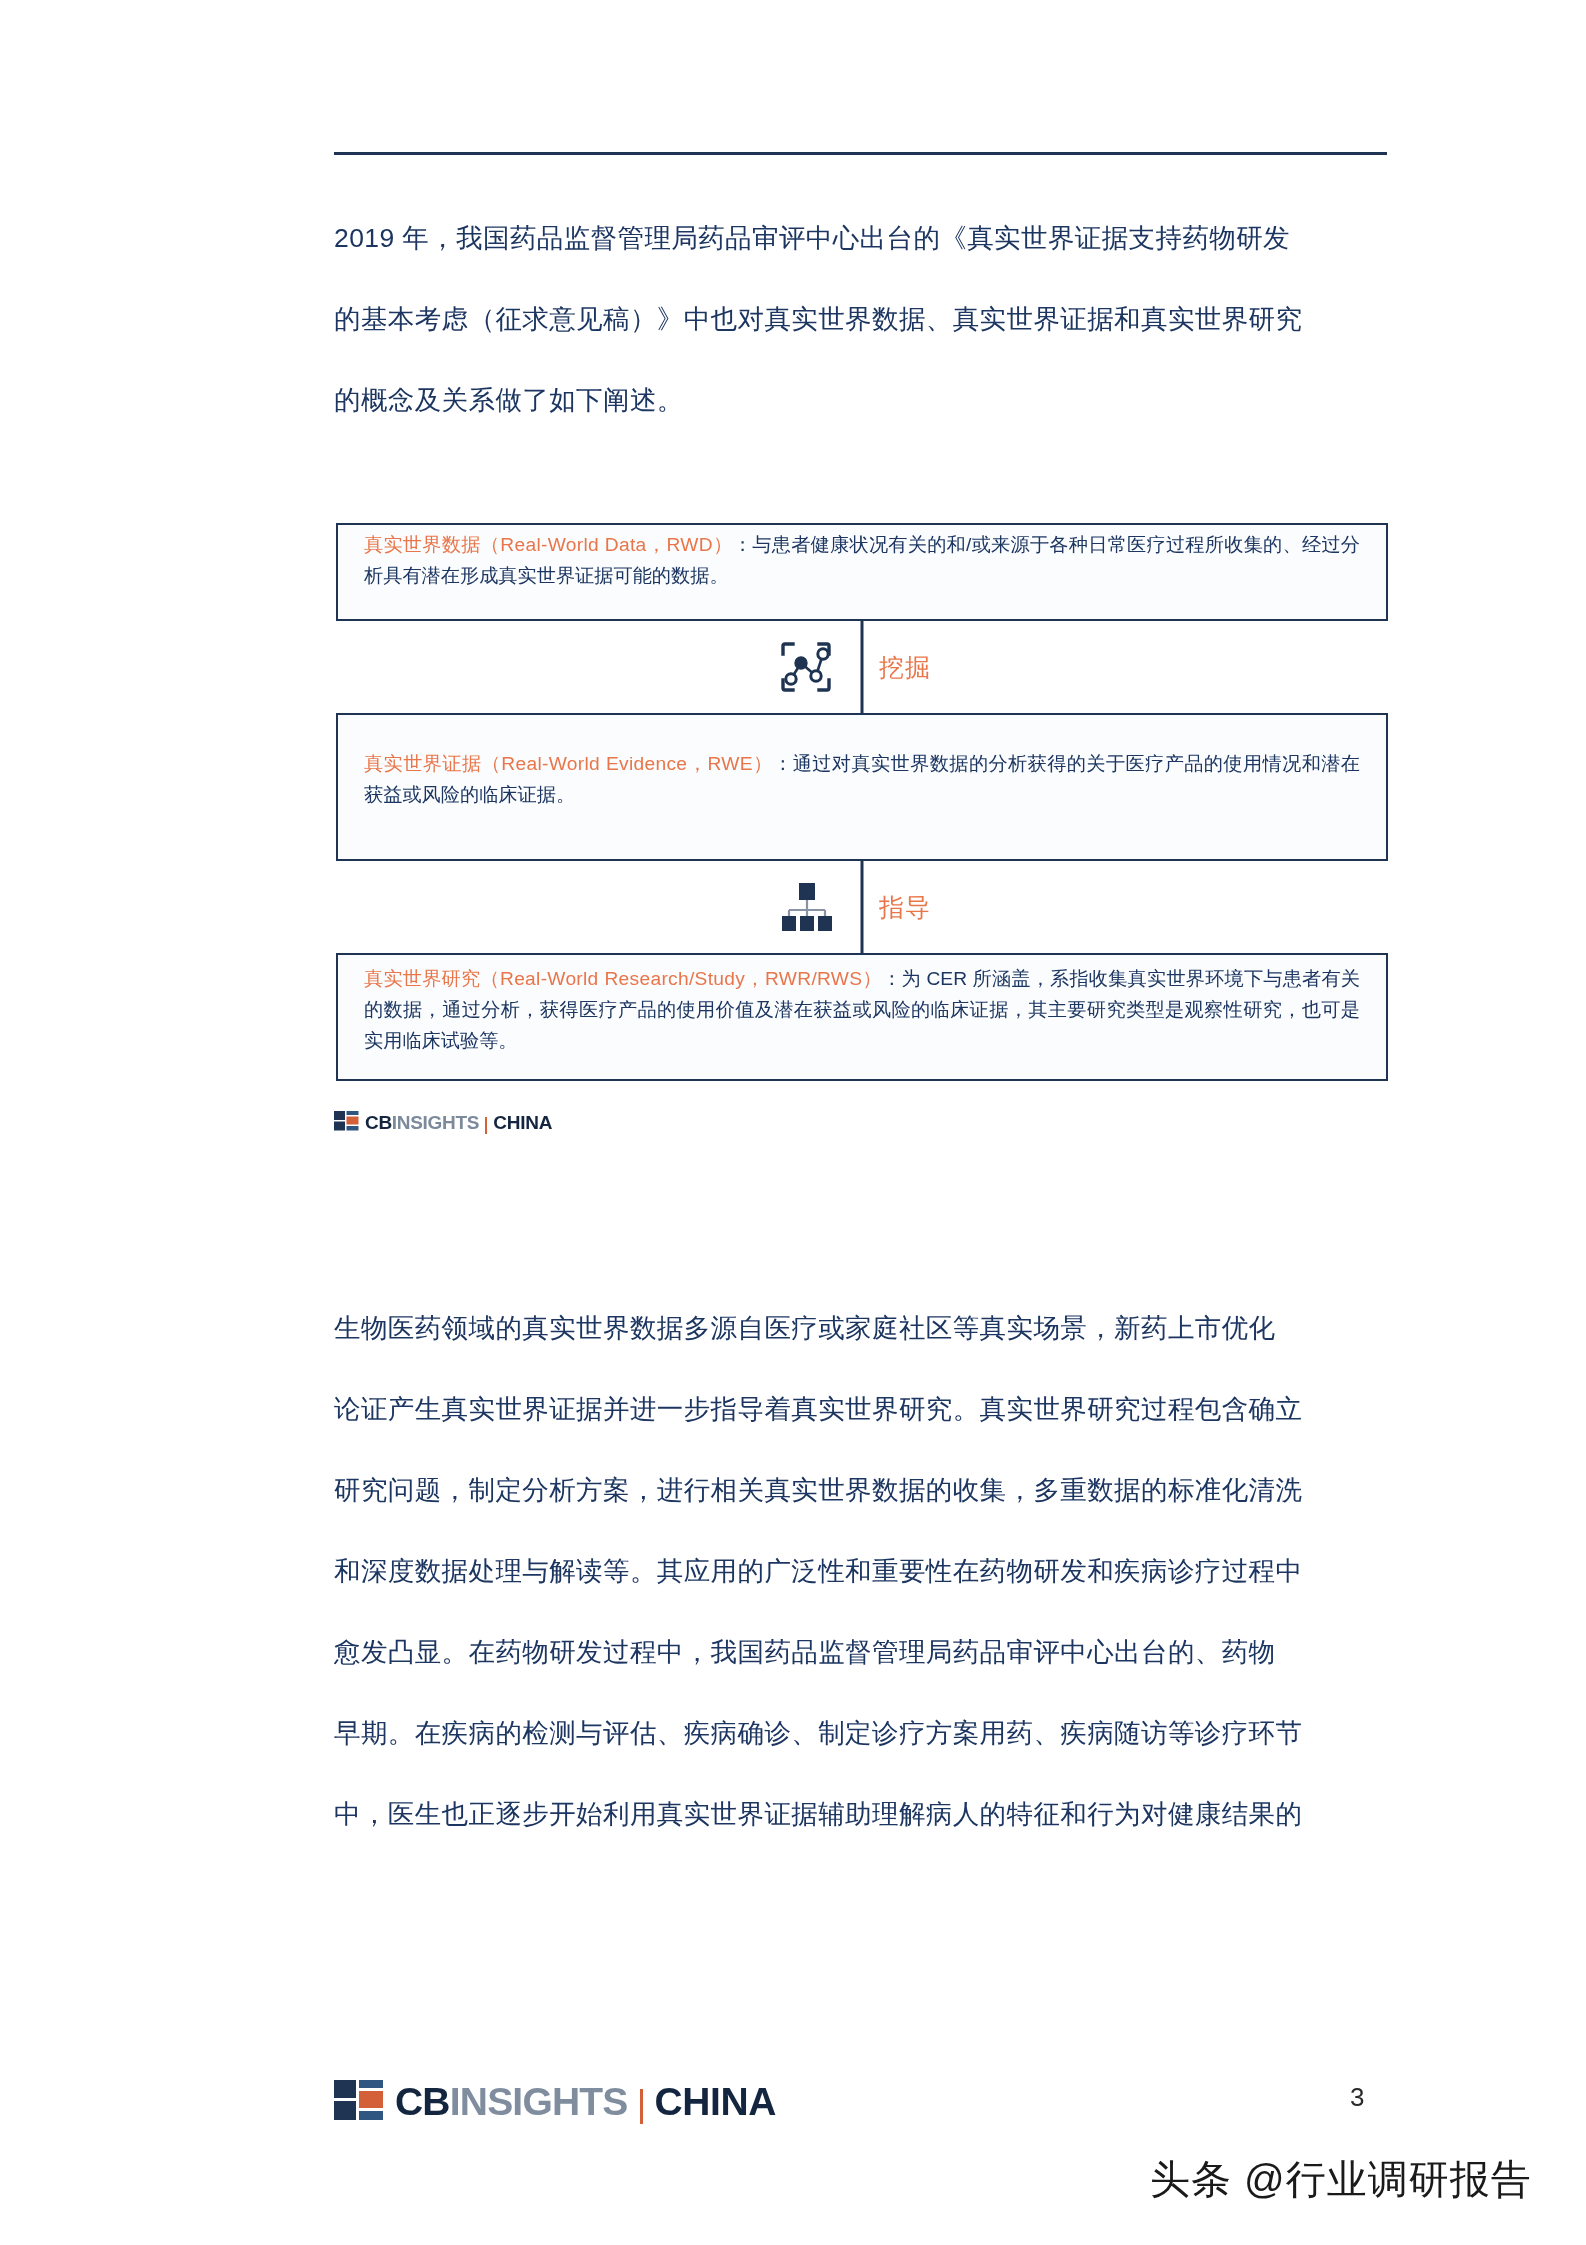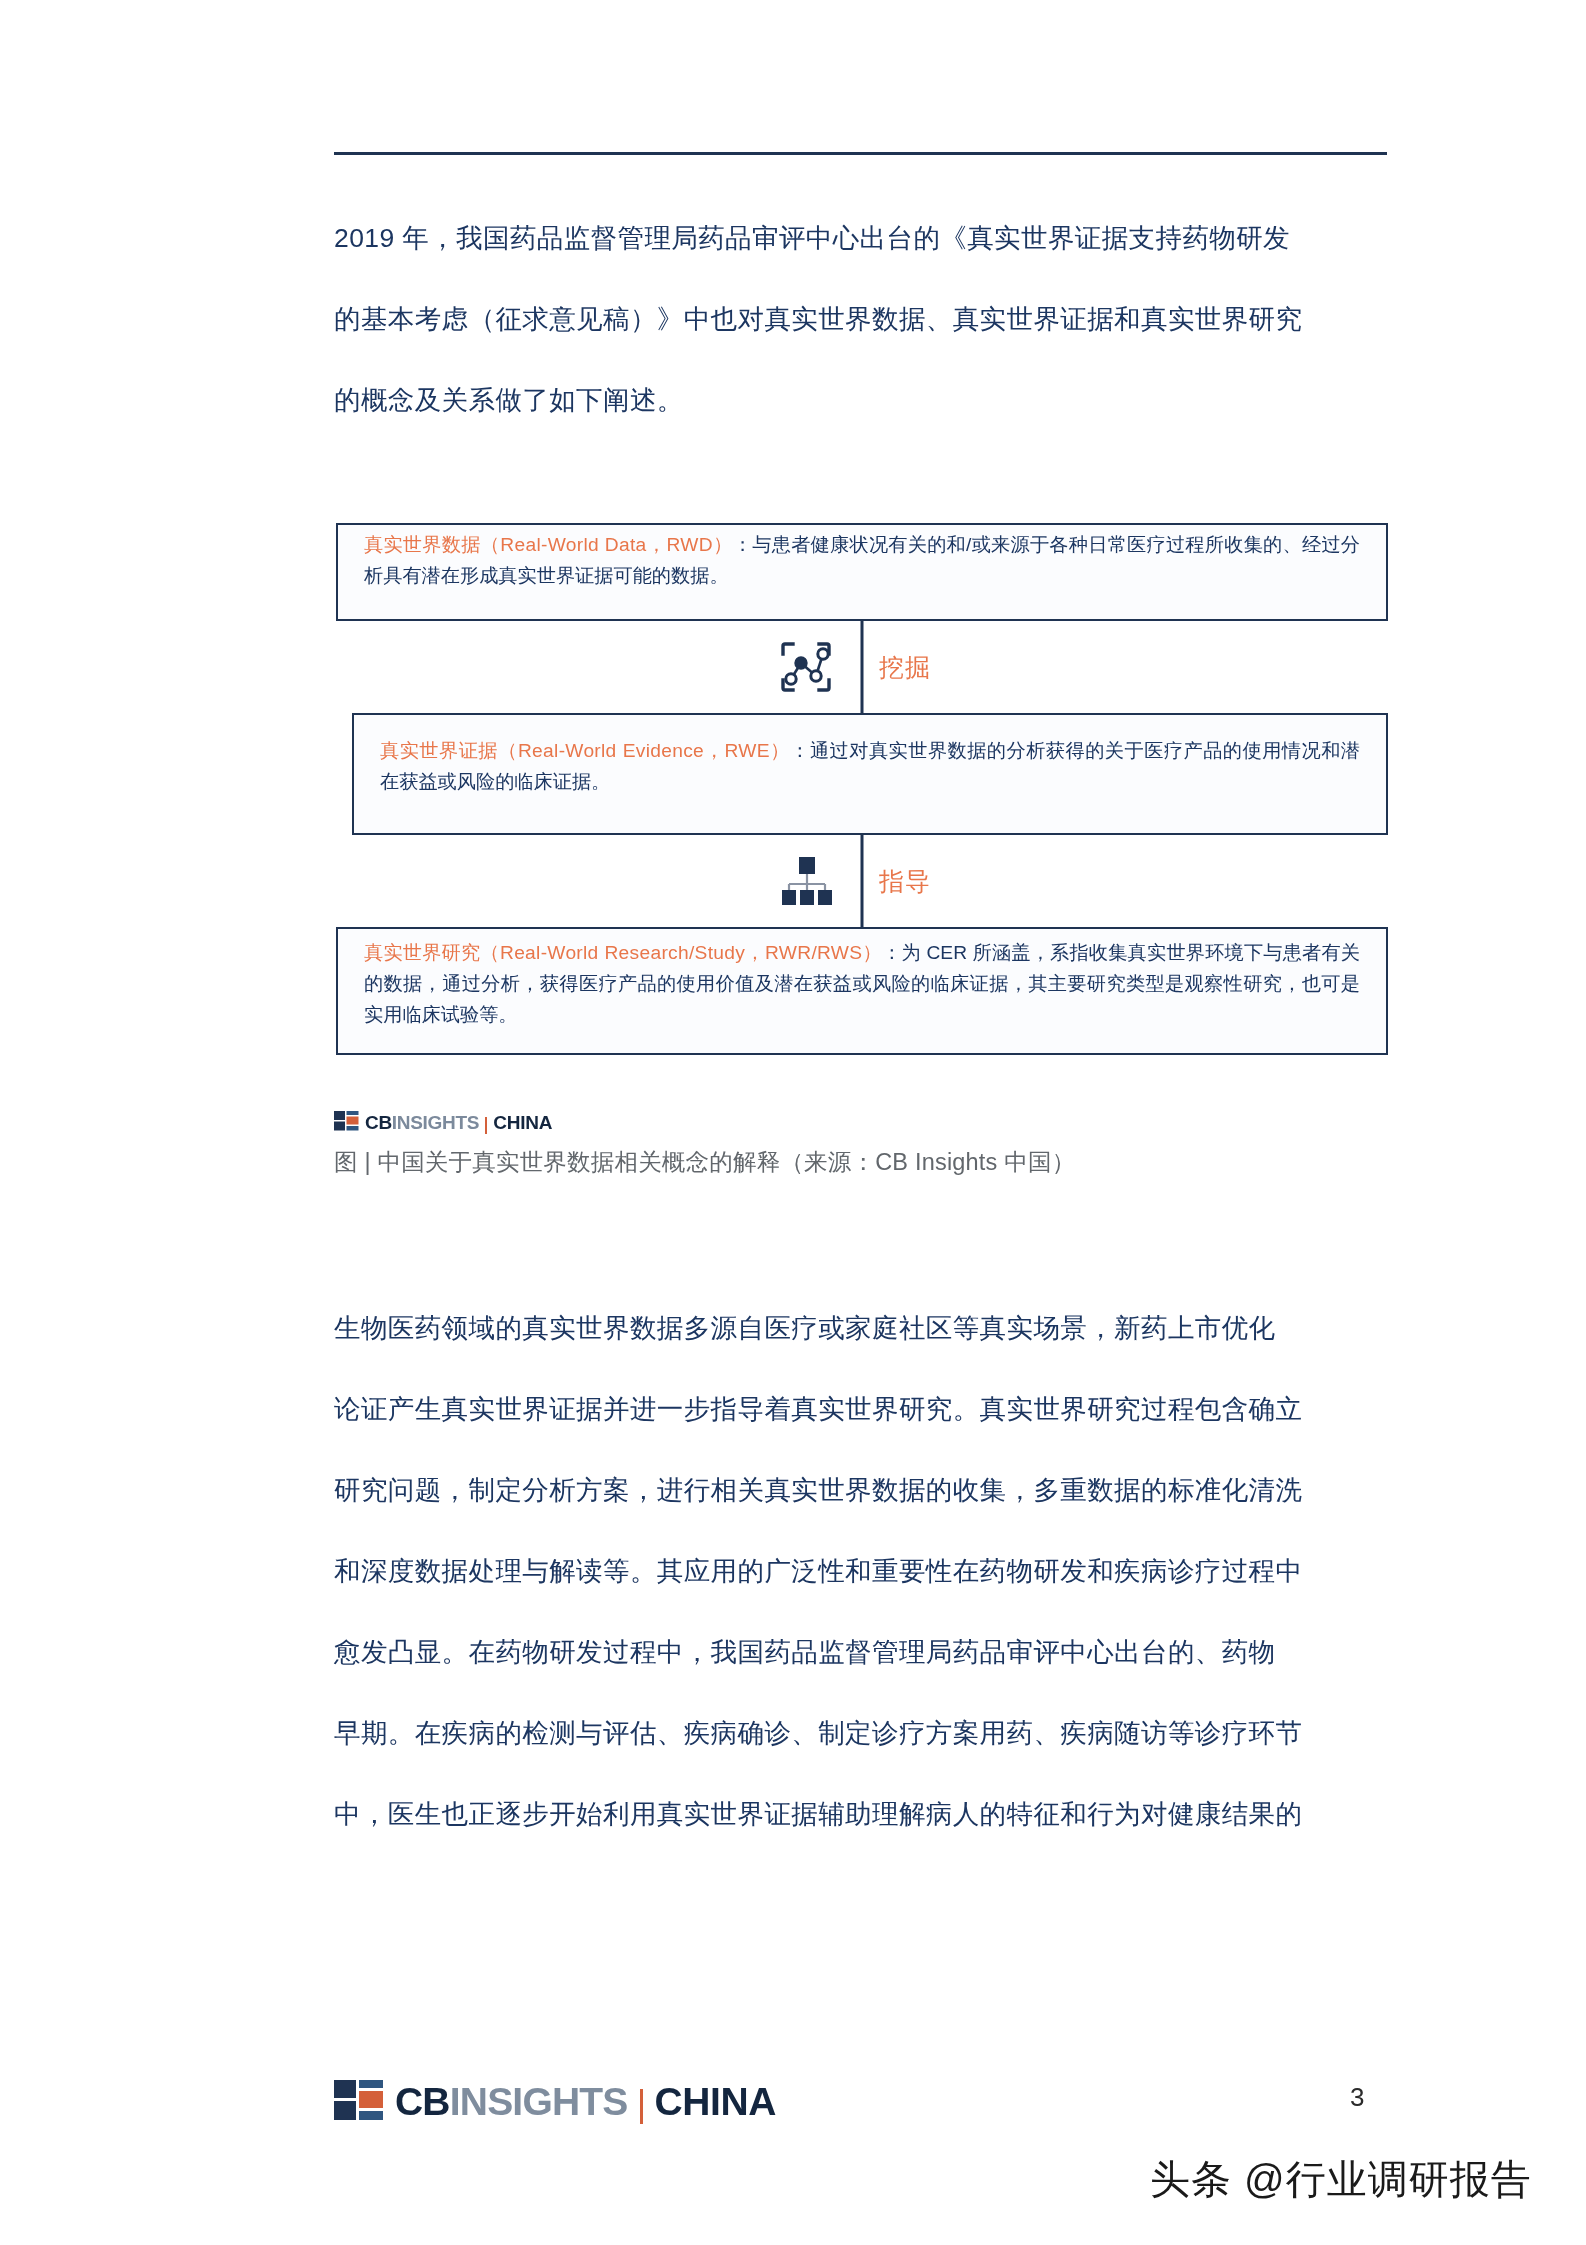--- a/index.html
+++ b/index.html
@@ -58,21 +58,21 @@
   .concept-box .ctext {
     font-size: 19.2px;
     line-height: 31px;
     color: #1c3661;
     text-align: justify;
   }
   .concept-box .cterm { color: #e8764a; }
   .concept-box .cen { color: #e8764a; letter-spacing: 0.3px; }
 
   .box-rwd   { height: 98px; }
-  .box-rwe   { height: 122px; display:flex; align-items:center;margin-left:16px; }
+  .box-rwe   { height: 148px; display:flex; align-items:center; }
   .box-rwr   { height: 128px; display:flex; align-items:center; }
   .box-rwe .ctext, .box-rwr .ctext { width: 100%; }
 
   
   .connector {
     position: relative;
     height: 92px;
   }
   .connector .vline {
     position: absolute;
@@ -264,21 +264,20 @@
           <rect x="12.5" y="0" width="12" height="4" fill="#2f5680"></rect>
           <rect x="12.5" y="5.5" width="12" height="8" fill="#d4603a"></rect>
           <rect x="12.5" y="15" width="12" height="4.5" fill="#2f5680"></rect>
         </svg>
       </span>
       <span class="logo-cb">CB</span>
       <span class="logo-insights">INSIGHTS</span>
       <span class="logo-bar"></span>
       <span class="logo-china">CHINA</span>
     </div>
-    <div class="fig-caption">图 | 中国关于真实世界数据相关概念的解释（来源：CB Insights 中国）</div>
   </div>
 
   <div class="main-body">
     <div class="body-line">生物医药领域的真实世界数据多源自医疗或家庭社区等真实场景，新药上市优化</div>
     <div class="body-line">论证产生真实世界证据并进一步指导着真实世界研究。真实世界研究过程包含确立</div>
     <div class="body-line">研究问题，制定分析方案，进行相关真实世界数据的收集，多重数据的标准化清洗</div>
     <div class="body-line">和深度数据处理与解读等。其应用的广泛性和重要性在药物研发和疾病诊疗过程中</div>
     <div class="body-line">愈发凸显。在药物研发过程中，我国药品监督管理局药品审评中心出台的、药物</div>
     <div class="body-line">早期。在疾病的检测与评估、疾病确诊、制定诊疗方案用药、疾病随访等诊疗环节</div>
     <div class="body-line">中，医生也正逐步开始利用真实世界证据辅助理解病人的特征和行为对健康结果的</div>

